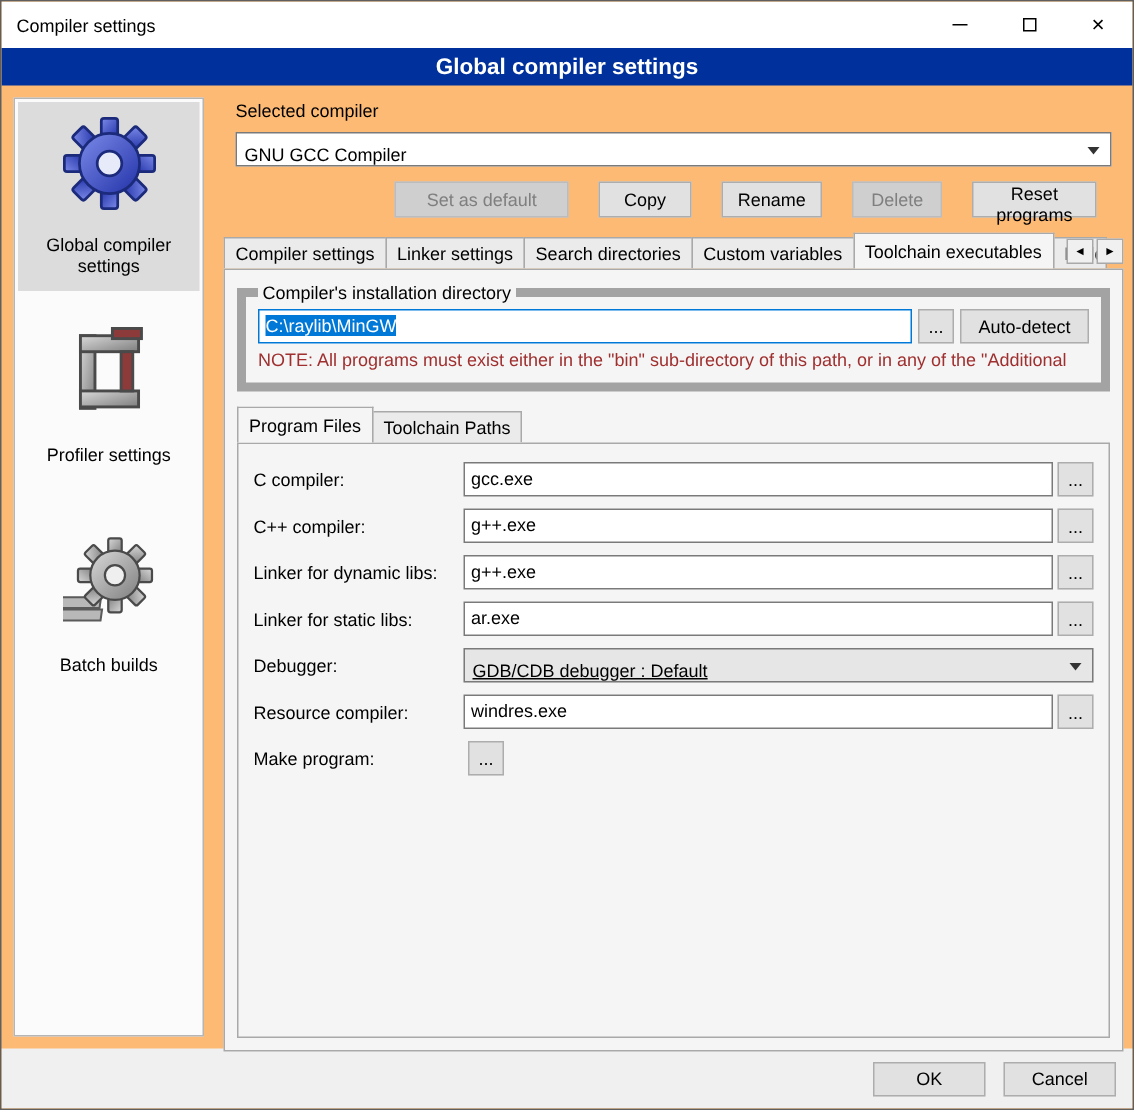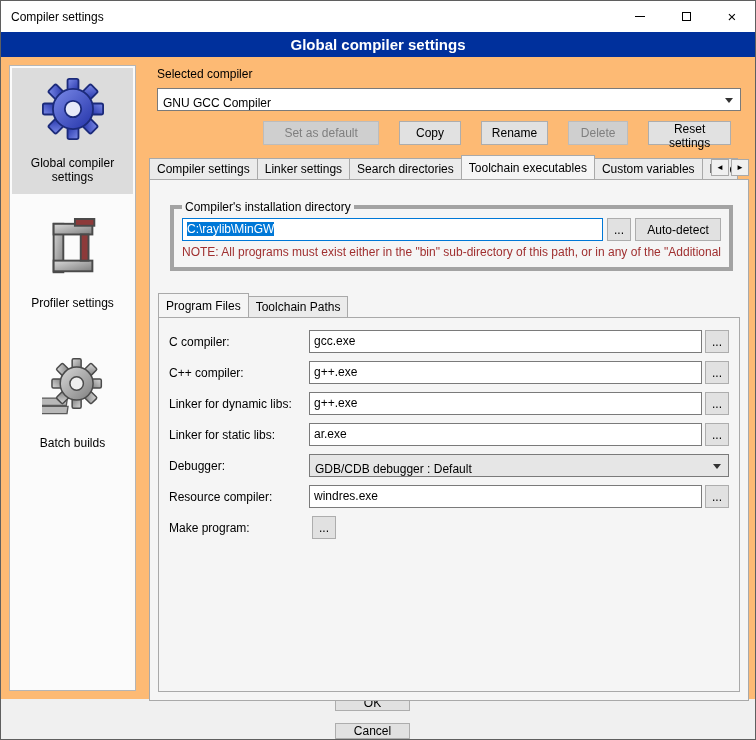--- a/index.html
+++ b/index.html
@@ -53,39 +53,39 @@
   
   .tabs { margin-top:10px; height:24px; display:flex; align-items:flex-end; position:relative; z-index:2; padding-right:40px; overflow:hidden; white-space:nowrap; }
   .tab { background:#ebebeb; border:1px solid #a9a9a9; border-bottom:none; padding:3px 7px; margin-right:-1px; flex:none; }
   .tab.active { background:#f5f5f5; padding-top:5px; padding-bottom:5px; margin-bottom:-1px; position:relative; z-index:3; }
   .tab.clipped { width:36px; overflow:hidden; padding-right:0; }
   .tab-arrows { position:absolute; right:0; top:4px; display:flex; gap:2px; }
   .arrow-btn { width:18px; height:17px; background:#f0f0f0; border:1px solid #a9a9a9; font-size:8px; display:flex; align-items:center; justify-content:center; padding:0; }
 
   .tabpanel { border:1px solid #a9a9a9; background:#f5f5f5; height:522px; position:relative; z-index:1; padding:8px; display:flex; flex-direction:column; }
 
-  fieldset.groupbox { border:4px solid #a3a3a3; margin:12px; padding:4px 8px 8px; }
+  fieldset.groupbox { border:6px solid #a3a3a3; margin:0; padding:4px 8px 8px; }
   fieldset.groupbox legend { padding:0 3px; }
   .dir-row { display:flex; gap:4px; align-items:center; }
   .dir-input { flex:1; border-color:#0078d7; }
   .sel-text { background:#0078d7; color:#fff; }
   .btn-autodetect { width:86px; height:23px; }
   .note { color:#a03030; margin-top:4px; white-space:nowrap; overflow:hidden; }
 
   .subtabs { margin-top:10px; }
   .subpanel { border:1px solid #a9a9a9; background:#f5f5f5; flex:1; padding:12px 10px; }
 
   .field-row { display:flex; align-items:center; margin-bottom:8px; }
   .field-label { width:140px; flex:none; }
   .field-input { flex:1; }
   .field-row .btn.browse { margin-left:3px; flex:none; }
-  .combo.field-input { padding-right:22px; }
-
-  
-  .footer { position:absolute; left:0; right:0; bottom:0; height:40px; display:flex; align-items:center; justify-content:flex-end; gap:12px; padding-right:11px; background:#f0f0f0;flex-direction:column; }
+  .combo.field-input { padding-right:22px;text-decoration:underline; }
+
+  
+  .footer { position:absolute; left:0; right:0; bottom:0; height:40px; display:flex; align-items:center; justify-content:flex-end; gap:12px; padding-right:11px; background:#f0f0f0; }
   .btn-ok, .btn-cancel { width:75px; height:23px; }
 
   .hidden-defs { position:absolute; width:0; height:0; }
 </style>
 </head>
 <body>
 
 <svg class="hidden-defs" aria-hidden="true">
   <defs>
     <linearGradient id="bluegrad" x1="0" y1="0" x2="1" y2="1">
@@ -179,29 +179,29 @@
     <div class="combo combo-main">
       <span>GNU GCC Compiler</span>
       <span class="arrow"></span>
     </div>
 
     <div class="btn-row">
       <button class="btn disabled btn-setdef">Set as default</button>
       <button class="btn btn-copy">Copy</button>
       <button class="btn btn-rename">Rename</button>
       <button class="btn disabled btn-delete">Delete</button>
-      <button class="btn btn-reset">Reset settings</button>
+      <button class="btn btn-reset">Reset programs</button>
     </div>
 
     <div class="tabs">
       <div class="tab">Compiler settings</div>
       <div class="tab">Linker settings</div>
       <div class="tab">Search directories</div>
+      <div class="tab">Custom variables</div>
       <div class="tab active">Toolchain executables</div>
-      <div class="tab">Custom variables</div>
       <div class="tab clipped">Build</div>
       <div class="tab-arrows">
         <button class="arrow-btn">◄</button>
         <button class="arrow-btn">►</button>
       </div>
     </div>
 
     <div class="tabpanel">
 
       <fieldset class="groupbox">

